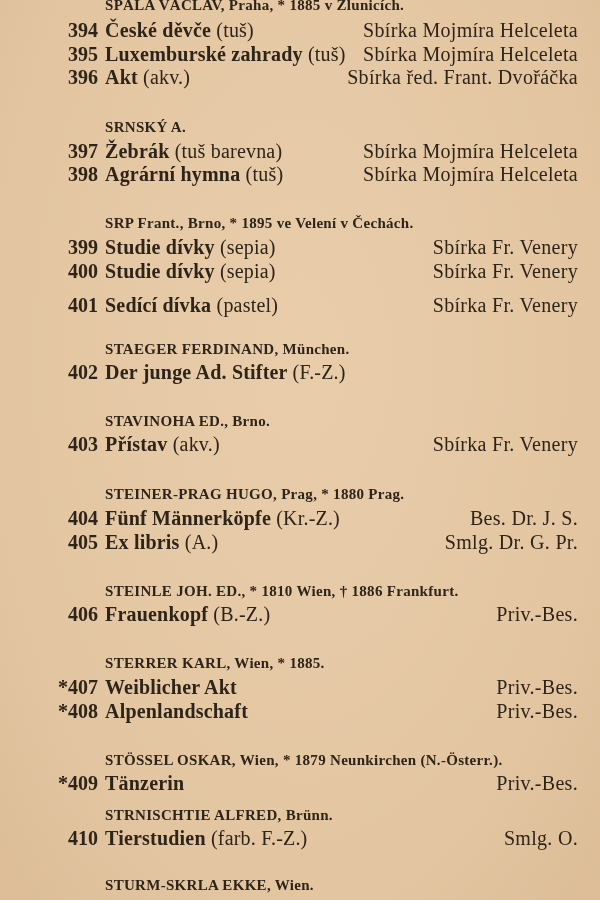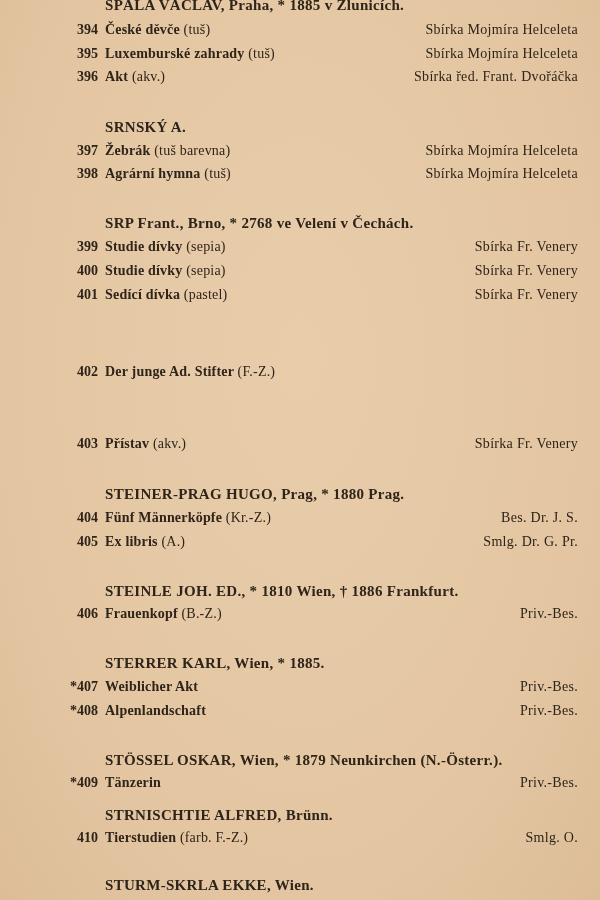--- a/index.html
+++ b/index.html
@@ -7,21 +7,21 @@
     width: 600px; height: 900px; overflow: hidden;
     background: #e6c9a6;
     background-image: radial-gradient(ellipse at 50% 40%, #e9cdab 0%, #e3c5a1 70%, #dcbd98 100%);
     font-family: "Liberation Serif", "DejaVu Serif", serif;
     color: #2e2419;
     position: relative;
   }
   .page { position: absolute; left: 0; top: 0; width: 600px; height: 900px; }
   .line {
     position: absolute; left: 0; width: 600px; height: 22px;
-    font-size: 14px; line-height: 22px; white-space: nowrap;
+    font-size: 20px; line-height: 22px; white-space: nowrap;
   }
   .heading {
     position: absolute; left: 105px;
     font-size: 15px; line-height: 22px; font-weight: bold; white-space: nowrap;
     letter-spacing: 0.3px;
   }
   .num {
     position: absolute; right: 502px; text-align: right; font-weight: bold;
   }
   .title {
@@ -59,42 +59,44 @@
     <span class="num">397</span>
     <span class="title"><span>Žebrák</span> <span class="tech">(tuš barevna)</span></span>
     <span class="owner">Sbírka Mojmíra Helceleta</span>
   </div>
   <div class="line" style="top:163px">
     <span class="num">398</span>
     <span class="title"><span>Agrární hymna</span> <span class="tech">(tuš)</span></span>
     <span class="owner">Sbírka Mojmíra Helceleta</span>
   </div>
 
-  <div class="heading" style="top:212px">SRP Frant., Brno, * 2768 ve Velení v Čechách.</div>
+  <div class="heading" style="top:212px">SRP Frant., Brno, * 1895 ve Velení v Čechách.</div>
   <div class="line" style="top:236px">
     <span class="num">399</span>
     <span class="title"><span>Studie dívky</span> <span class="tech">(sepia)</span></span>
     <span class="owner">Sbírka Fr. Venery</span>
   </div>
   <div class="line" style="top:260px">
     <span class="num">400</span>
     <span class="title"><span>Studie dívky</span> <span class="tech">(sepia)</span></span>
     <span class="owner">Sbírka Fr. Venery</span>
   </div>
-  <div class="line" style="top:284px">
+  <div class="line" style="top:294px">
     <span class="num">401</span>
     <span class="title"><span>Sedící dívka</span> <span class="tech">(pastel)</span></span>
     <span class="owner">Sbírka Fr. Venery</span>
   </div>
 
+  <div class="heading" style="top:338px">STAEGER FERDINAND, München.</div>
   <div class="line" style="top:361px">
     <span class="num">402</span>
     <span class="title"><span>Der junge Ad. Stifter</span> <span class="tech">(F.-Z.)</span></span>
   </div>
 
+  <div class="heading" style="top:410px">STAVINOHA ED., Brno.</div>
   <div class="line" style="top:433px">
     <span class="num">403</span>
     <span class="title"><span>Přístav</span> <span class="tech">(akv.)</span></span>
     <span class="owner">Sbírka Fr. Venery</span>
   </div>
 
   <div class="heading" style="top:483px">STEINER-PRAG HUGO, Prag, * 1880 Prag.</div>
   <div class="line" style="top:507px">
     <span class="num">404</span>
     <span class="title"><span>Fünf Männerköpfe</span> <span class="tech">(Kr.-Z.)</span></span>

